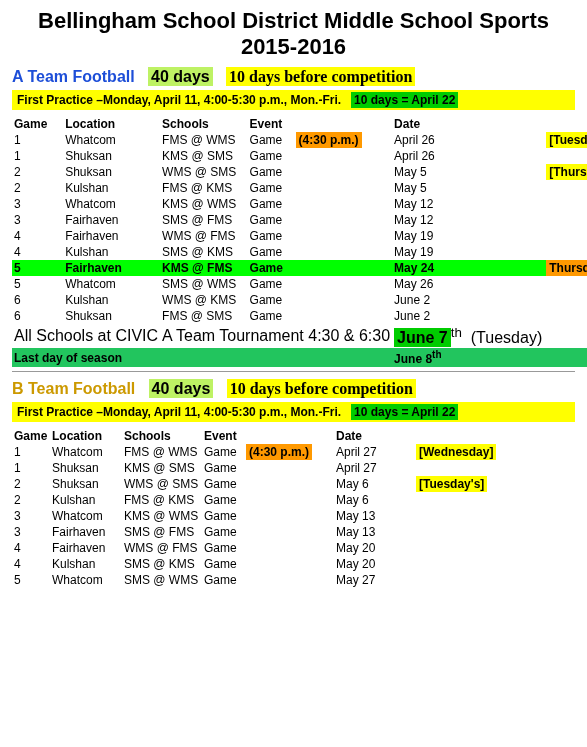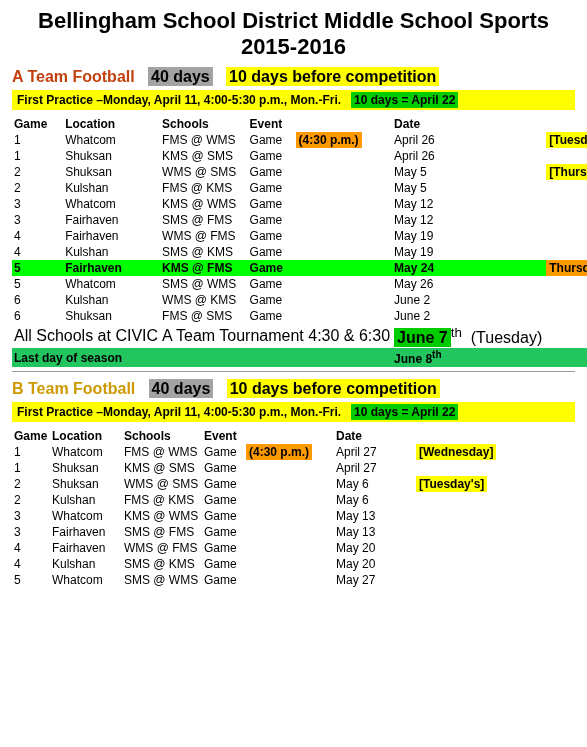--- a/index.html
+++ b/index.html
@@ -16,26 +16,27 @@
       font-weight: bold;
       text-align: center;
       margin-bottom: 8px;
     }
     .section-title {
       font-size: 16px;
       font-weight: bold;
       margin: 8px 0 4px 0;
     }
     .section-title .highlight-green {
-      background: #a3a3a3;
+      background: #bef264;
       padding: 1px 3px;
     }
     .section-title .highlight-yellow {
       background: #ffff00;
       padding: 1px 3px;
+      font-family: Liberation Serif, serif;
     }
     .first-practice {
       background: #ffff00;
       font-weight: bold;
       font-size: 12px;
       padding: 3px 5px;
       margin-bottom: 6px;
     }
     .first-practice .green-box {
       background: #00cc00;
@@ -98,21 +99,21 @@
       margin: 4px 0;
     }
   </style>
 </head>
 <body>
 
 <div class="page-title">Bellingham School District Middle School Sports 2015-2016</div>
 
 <div>
   <div class="section-title">
-    <span style="color:#c2410c;">A Team Football</span>
+    <span style="color:#1d4ed8;">A Team Football</span>
     &nbsp;
     <span class="highlight-green">40 days</span>
     &nbsp;
     <span class="highlight-yellow">10 days before competition</span>
   </div>
 
   <div class="first-practice">
     <span>First Practice –Monday, April 11, 4:00-5:30 p.m., Mon.-Fri.</span>
     &nbsp;
     <span class="green-box">10 days = April 22</span>

